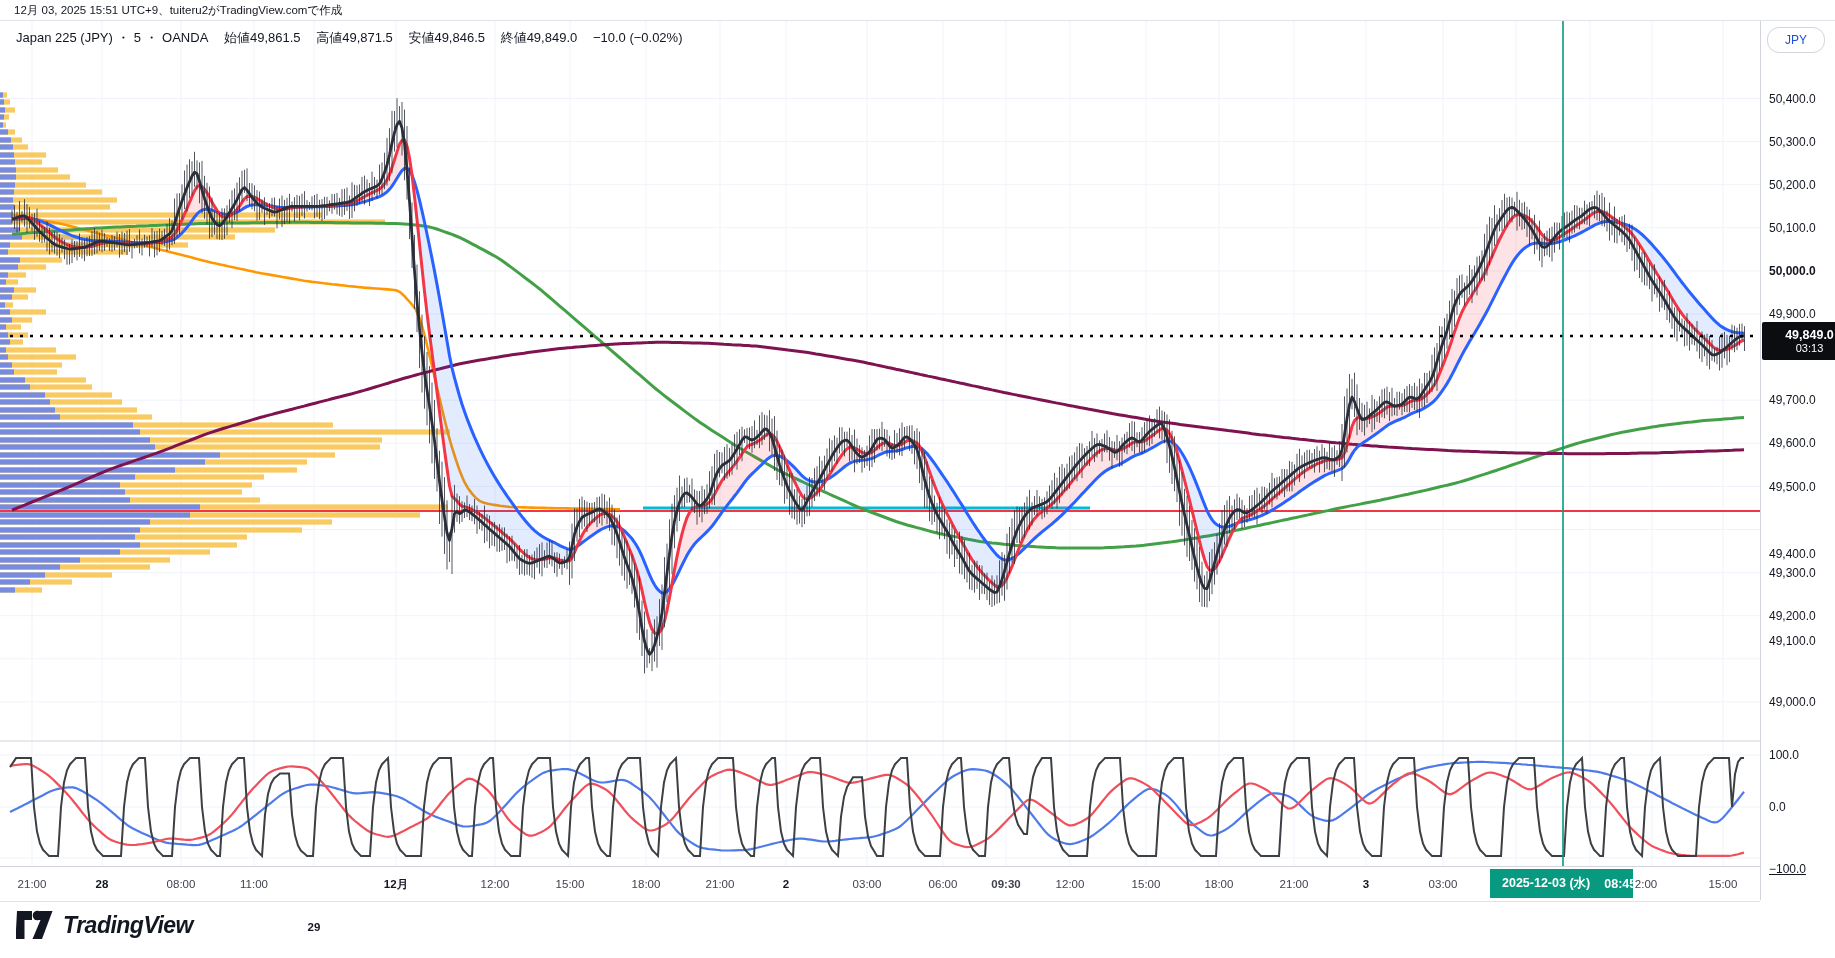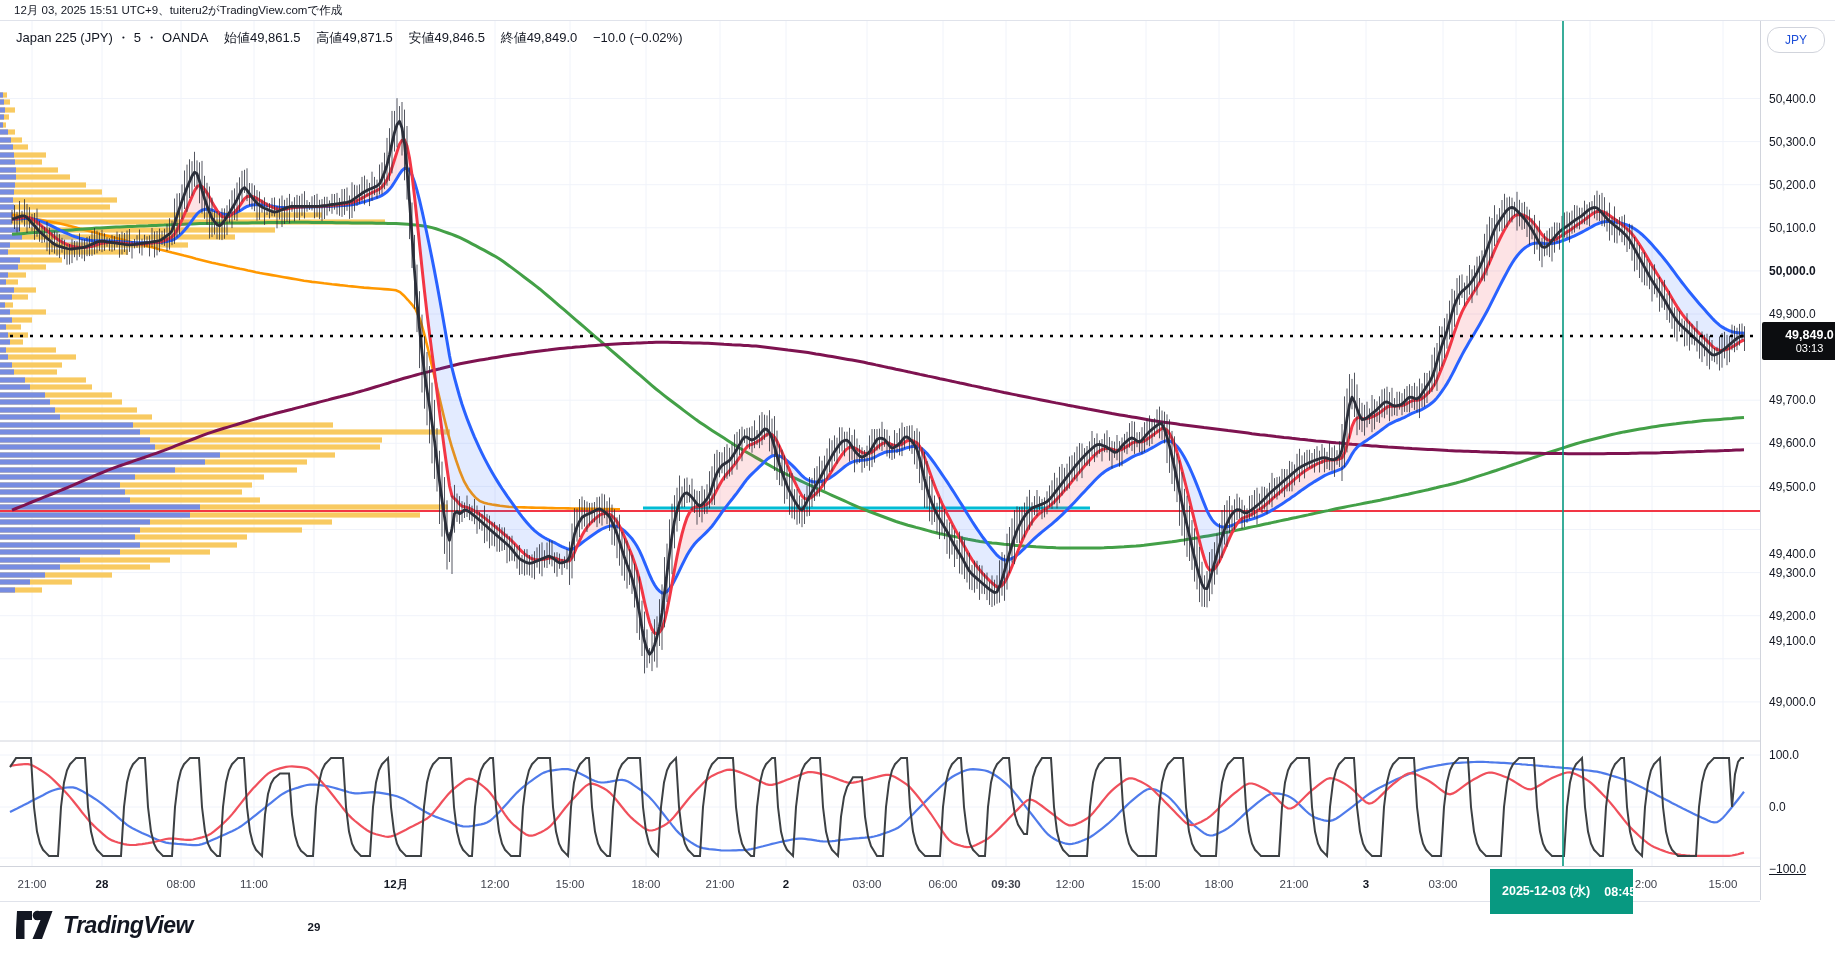--- a/index.html
+++ b/index.html
@@ -16,21 +16,21 @@
   .jpyBtn{position:absolute;left:6px;top:6px;width:56px;height:24px;border:1px solid #d1d4dc;border-radius:12px;
           display:flex;align-items:center;justify-content:center;font-size:12px;color:#1d4ed8;background:#fff;}
   .pLabel{position:absolute;left:8px;transform:translateY(-50%);font-size:12px;color:#131722;white-space:nowrap;}
   .lastBox{position:absolute;left:1px;width:95px;top:301px;height:38px;background:#0c0d10;color:#fff;
            border-radius:2px;display:flex;flex-direction:column;align-items:center;justify-content:center;z-index:40;}
   .lastBox .lp{font-size:12.5px;font-weight:bold;line-height:14px;}
   .lastBox .cd{font-size:11px;line-height:13px;}
   .timeAxis{position:absolute;left:0;top:866px;width:1760px;height:34px;background:#fff;border-top:1px solid #d1d4dc;border-bottom:1px solid #e0e3eb;}
   .tLabel{position:absolute;top:50%;transform:translate(-50%,-50%);font-size:11.5px;color:#40434e;white-space:nowrap;}
   .tLabel.bold{font-weight:bold;color:#131722;}
-  .badge{position:absolute;top:2px;height:45px;display:flex;align-items:center;gap:14px;padding:0 12px;
+  .badge{position:absolute;top:2px;height:29px;display:flex;align-items:center;gap:14px;padding:0 12px;
          color:#fff;font-size:12.5px;font-weight:bold;white-space:nowrap;z-index:5;}
   .logoRow{position:absolute;left:16px;top:910px;display:flex;align-items:center;gap:10px;}
   .logoText{font-size:23px;font-weight:800;color:#131722;letter-spacing:-0.5px;font-style:italic;}
 </style>
 </head>
 <body>
 
 <div id="app">
   <div class="attribution">12月 03, 2025 15:51 UTC+9、tuiteru2がTradingView.comで作成</div>
   <div class="topSep"></div>

